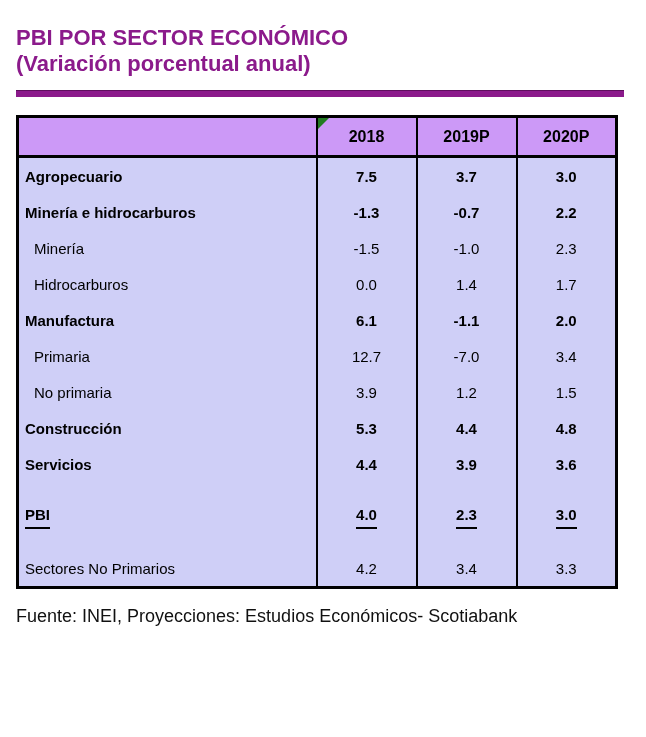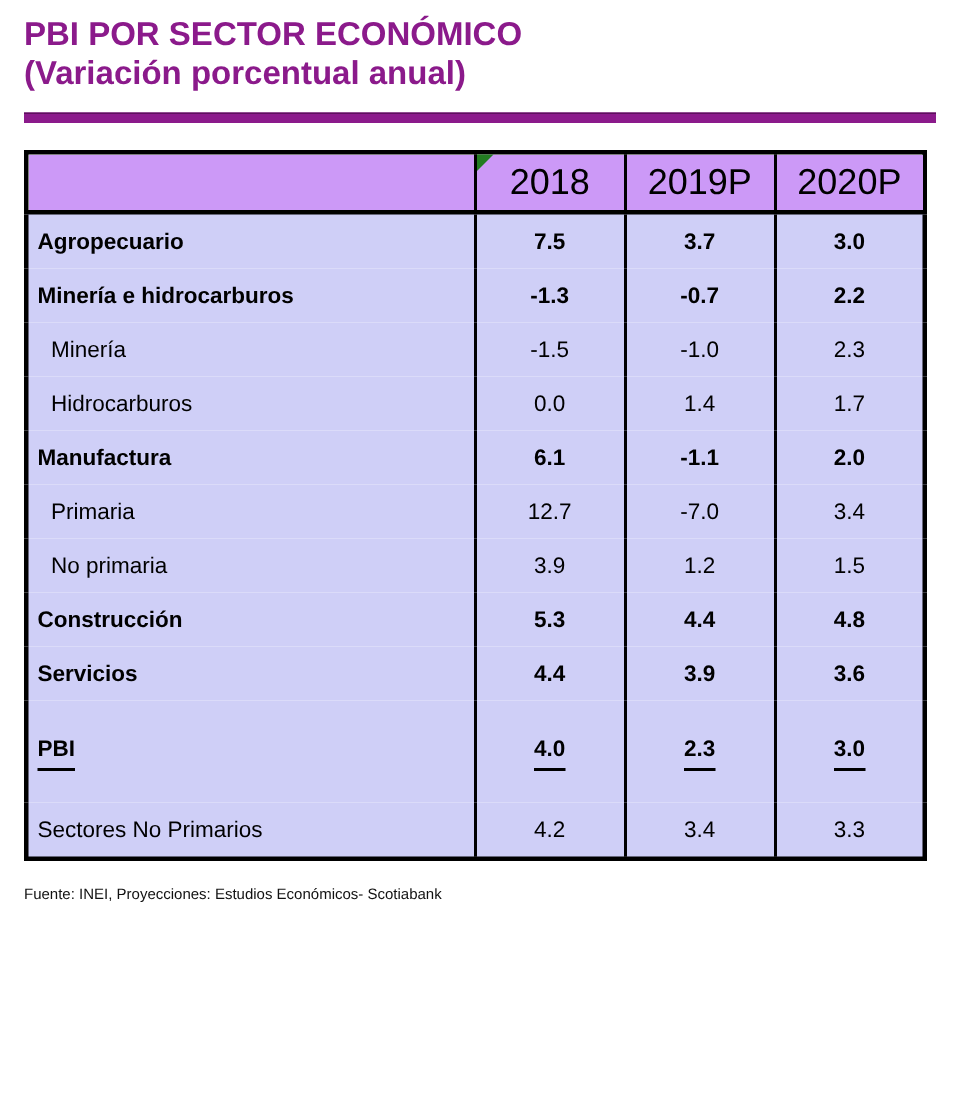--- a/index.html
+++ b/index.html
@@ -16,21 +16,21 @@
     padding: 6px 16px 0 16px;
   }
   .title-line1, .title-line2 {
     margin: 0;
     font-size: 22px;
     line-height: 26px;
     font-weight: bold;
     color: var(--accent_purple, #8B1A8B);
     letter-spacing: 0px;
   }
-  .title-line1 { margin-top: 4px; }
+  .title-line1 { margin-top: 19px; }
   .rule {
     width: 608px;
     height: 6px;
     margin-top: 13px;
     background: var(--accent_purple, #8B1A8B);
     border-top: 1px solid #5e0f5e;
   }
   table.pbi {
     border-collapse: collapse;
     table-layout: fixed;
@@ -42,22 +42,22 @@
   col.c-val   { width: 100px; }
   th, td {
     border-left: 2px solid #000000;
     padding: 0;
   }
   th:first-child, td:first-child { border-left: none; }
   thead th {
     background: var(--header_bg, #CC99F7);
     border-bottom: 3px solid #000000;
     height: 37px;
-    font-size: 24px;
-    font-weight: normal;
+    font-size: 16px;
+    font-weight: bold;
     text-align: center;
     vertical-align: middle;
     position: relative;
   }
   tbody td {
     background: var(--body_bg, #CFCFF7);
     height: 36px;
     font-size: 15px;
     text-align: center;
     vertical-align: middle;
@@ -81,21 +81,21 @@
     position: absolute;
     top: 0;
     left: 0;
     width: 0;
     height: 0;
     border-top: 11px solid var(--marker_green, #227B22);
     border-right: 11px solid transparent;
   }
   .footer {
     margin-top: 17px;
-    font-size: 10px;
+    font-size: 18px;
     color: #111111;
   }
 </style>
 </head>
 <body>
 
 <div class="page">
 
   <h1 class="title-line1">PBI POR SECTOR ECONÓMICO</h1>
   <h2 class="title-line2">(Variación porcentual anual)</h2>

